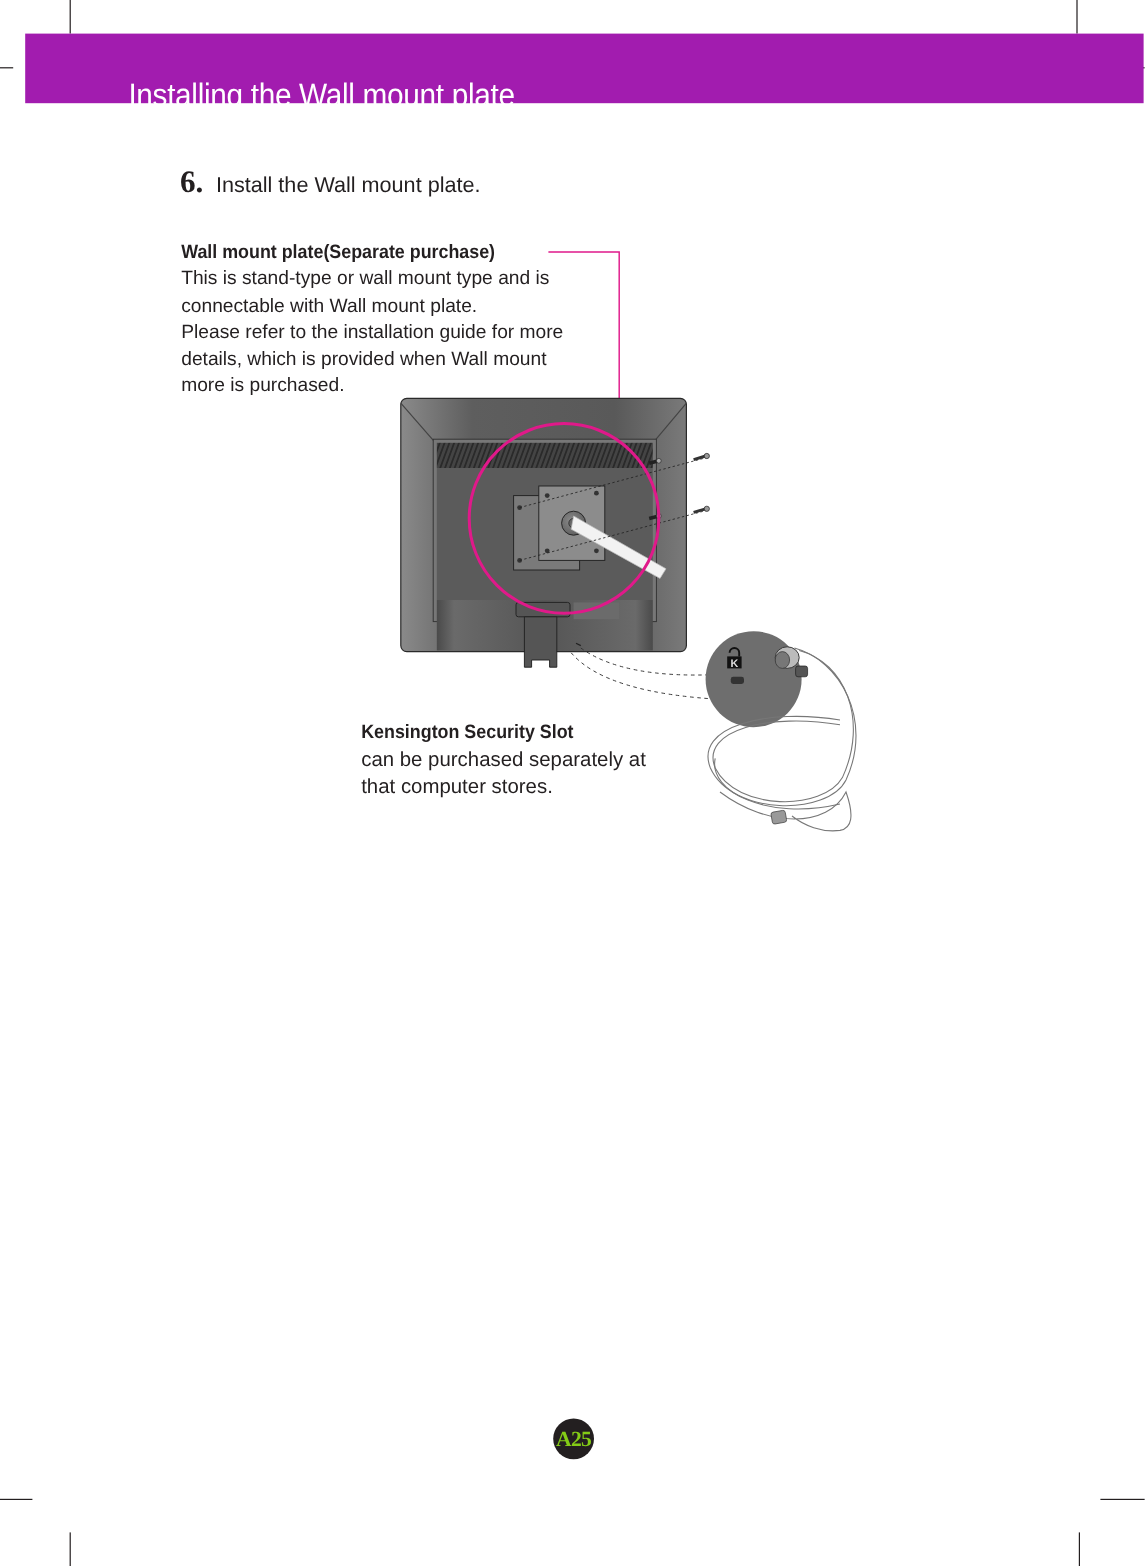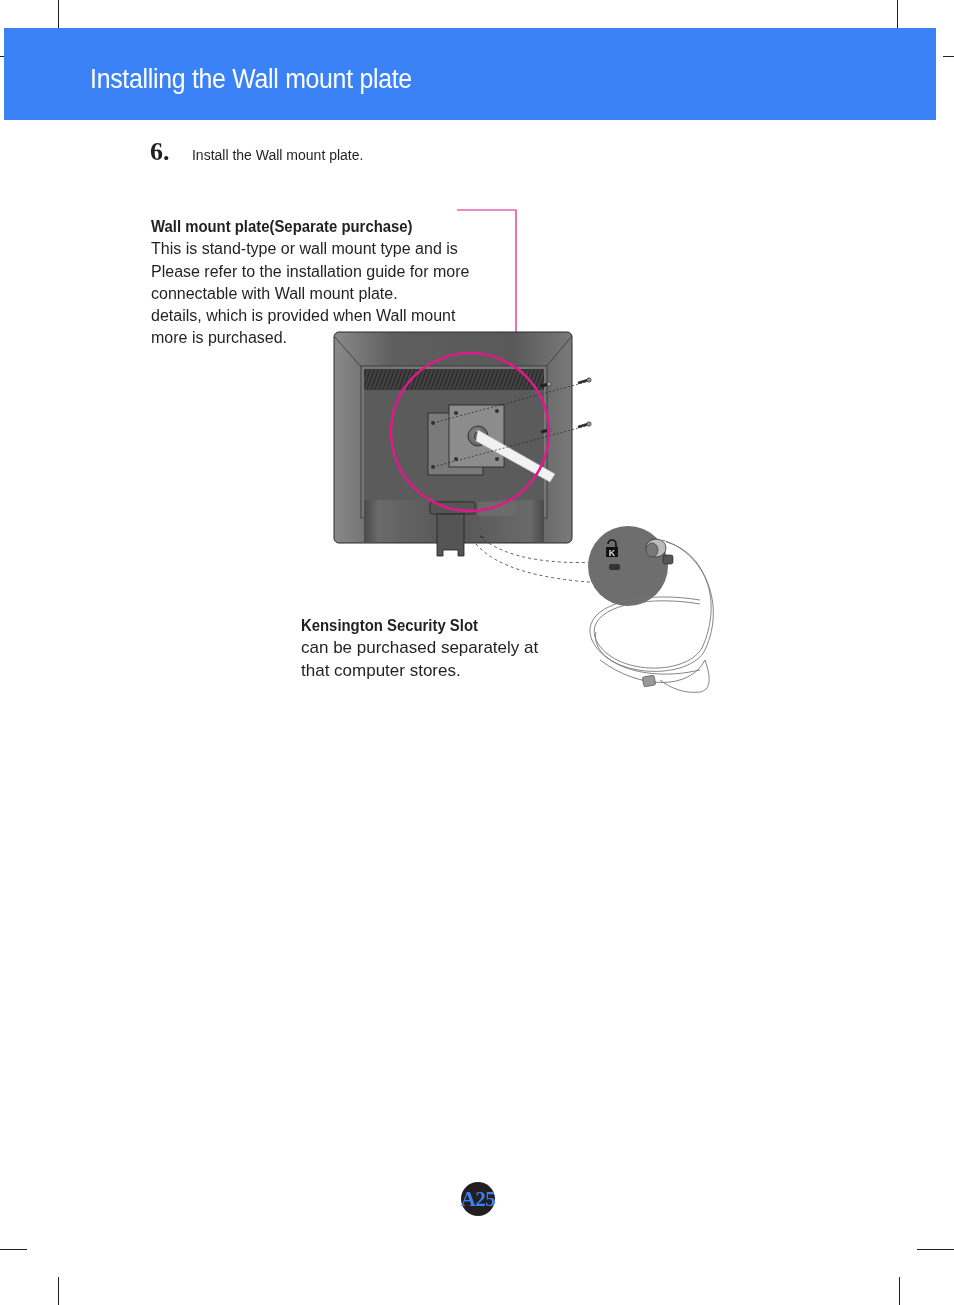--- a/index.html
+++ b/index.html
@@ -1,37 +1,37 @@
 <!DOCTYPE html>
 <html><head>
 <meta charset="utf-8">
 <style>
   html, body { margin: 0; padding: 0; background: #ffffff; }
   body { width: 954px; height: 1305px; position: relative; overflow: hidden;
          font-family: "Liberation Sans", sans-serif; color: #231f20; }
   .crop { position: absolute; background: #231f20; }
-  .header-bar { position: absolute; left: 4px; top: 28px; width: 932px; height: 92px;
-                background: #3b82f6; }
+  .header-bar { position: absolute; left: 21px; top: 28px; width: 932px; height: 58px;
+                background: #a21caf; }
   .header-title { position: absolute; left: 86px; top: 36px; color: #ffffff;
                   font-size: 27px; letter-spacing: -0.3px; transform: scaleX(0.92);
                   transform-origin: left; white-space: nowrap; }
   .step { position: absolute; left: 150px; top: 137px; white-space: nowrap; }
   .step-num { font-family: "Liberation Serif", serif; font-weight: bold; font-size: 26px; }
-  .step-text { font-size: 14px; margin-left: 18px; }
-  .callout { position: absolute; font-size: 16px; line-height: 22.3px; margin-top: 16px; }
+  .step-text { font-size: 18px; margin-left: 6px; }
+  .callout { position: absolute; font-size: 16px; line-height: 22.3px; }
   .callout .title { font-weight: bold; transform: scaleX(0.93); transform-origin: left;
                     display: inline-block; white-space: nowrap; }
   .callout .line { display: block; white-space: nowrap; }
   .wall-callout { left: 151px; top: 200px; }
   .kens-callout { left: 301px; top: 599px; font-size: 17px; }
   .kens-callout .title { font-size: 16px; }
   .illustration { position: absolute; left: 0; top: 0; }
   .page-badge { position: absolute; left: 461px; top: 1182px; width: 34px; height: 34px;
-                border-radius: 50%; background: #231f20; color: #3b82f6;
-                font-family: "Liberation Serif", serif; font-size: 21px; font-weight: bold;
+                border-radius: 50%; background: #231f20; color: #84cc16;
+                font-family: "Liberation Serif", serif; font-size: 18px; font-weight: bold;
                 display: flex; align-items: center; justify-content: center; letter-spacing: -0.5px; }
 </style>
 </head>
 <body>
 
 <div class="crop" style="left:58px;top:0;width:1px;height:28px;"></div>
 <div class="crop" style="left:897px;top:0;width:1px;height:28px;"></div>
 <div class="crop" style="left:0;top:56px;width:11px;height:1px;"></div>
 <div class="crop" style="left:943px;top:56px;width:11px;height:1px;"></div>
 <div class="crop" style="left:0;top:1249px;width:27px;height:1px;"></div>
@@ -44,22 +44,22 @@
 </div>
 
 <div class="step">
   <span class="step-num">6.</span>
   <span class="step-text">Install the Wall mount plate.</span>
 </div>
 
 <div class="callout wall-callout">
   <span class="title">Wall mount plate(Separate purchase)</span>
   <span class="line">This is stand-type or wall mount type and is</span>
+  <span class="line">connectable with Wall mount plate.</span>
   <span class="line">Please refer to the installation guide for more</span>
-  <span class="line">connectable with Wall mount plate.</span>
   <span class="line">details, which is provided when Wall mount</span>
   <span class="line">more is purchased.</span>
 </div>
 
 <svg class="illustration" width="954" height="720" viewBox="0 0 954 720">
   <defs>
     <linearGradient id="bodyGrad" x1="0" y1="0" x2="1" y2="0">
       <stop offset="0" stop-color="#8a8a8a"></stop>
       <stop offset="0.25" stop-color="#5e5e5e"></stop>
       <stop offset="0.75" stop-color="#595959"></stop>

